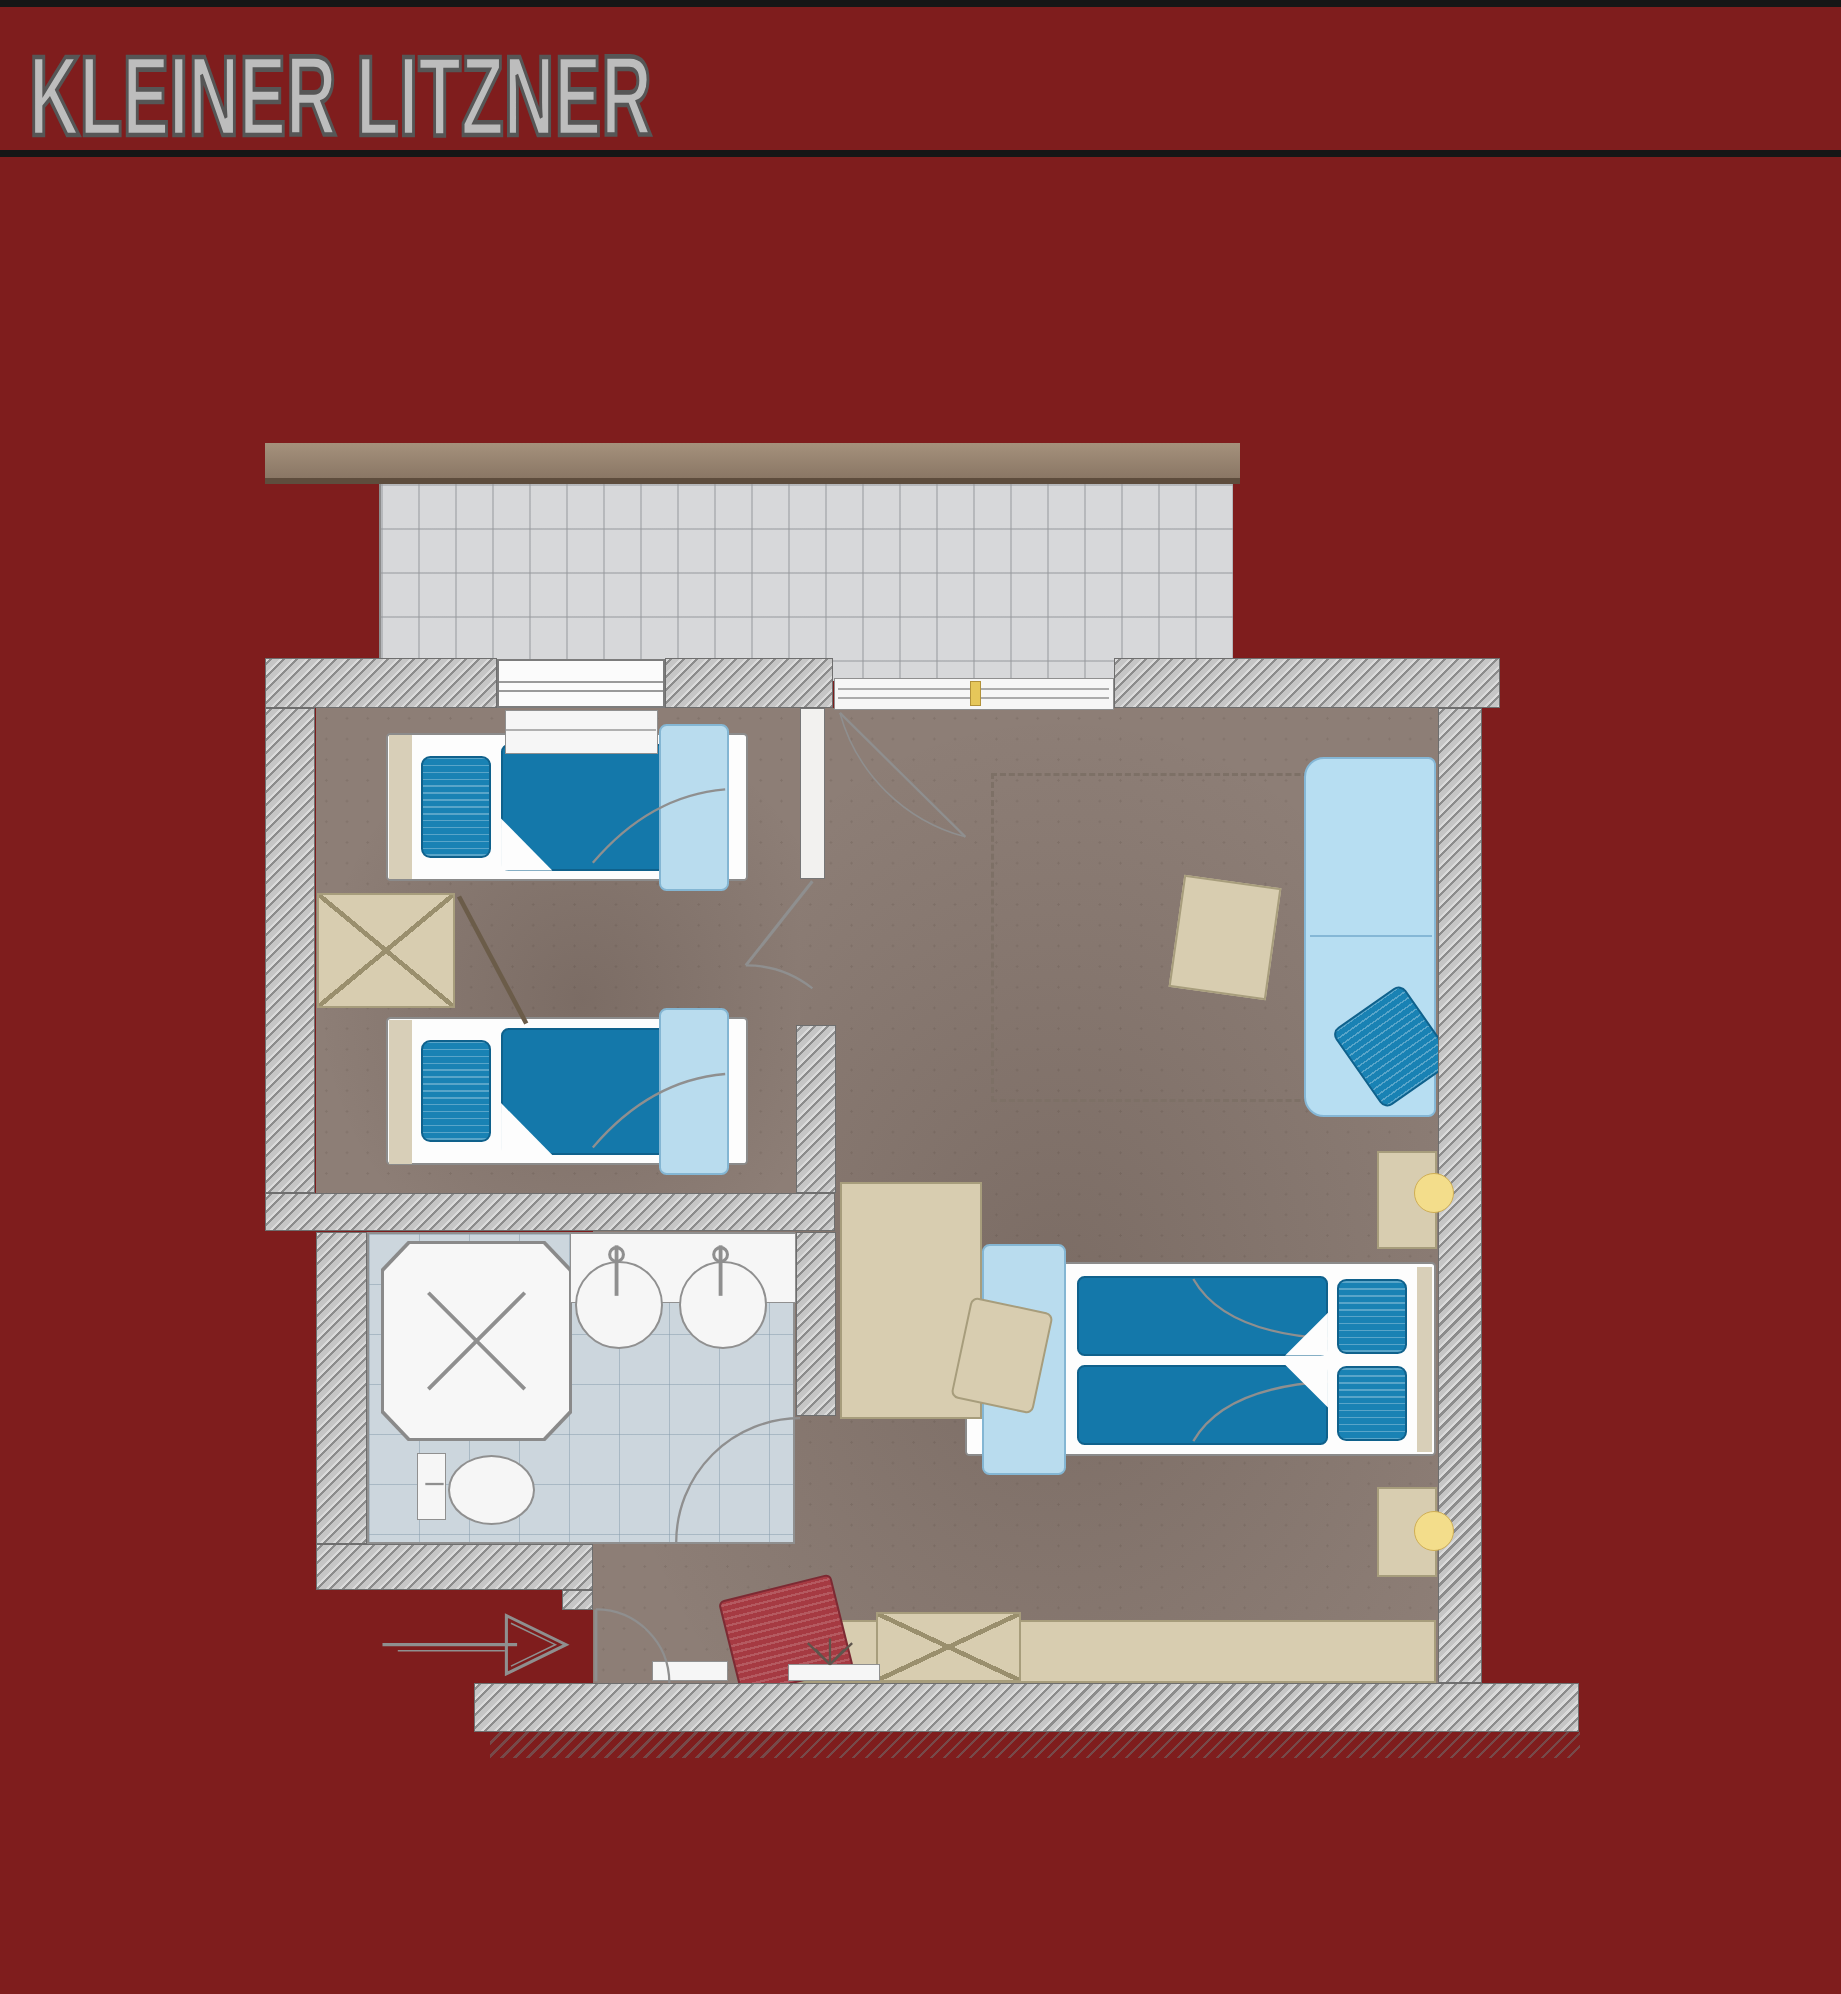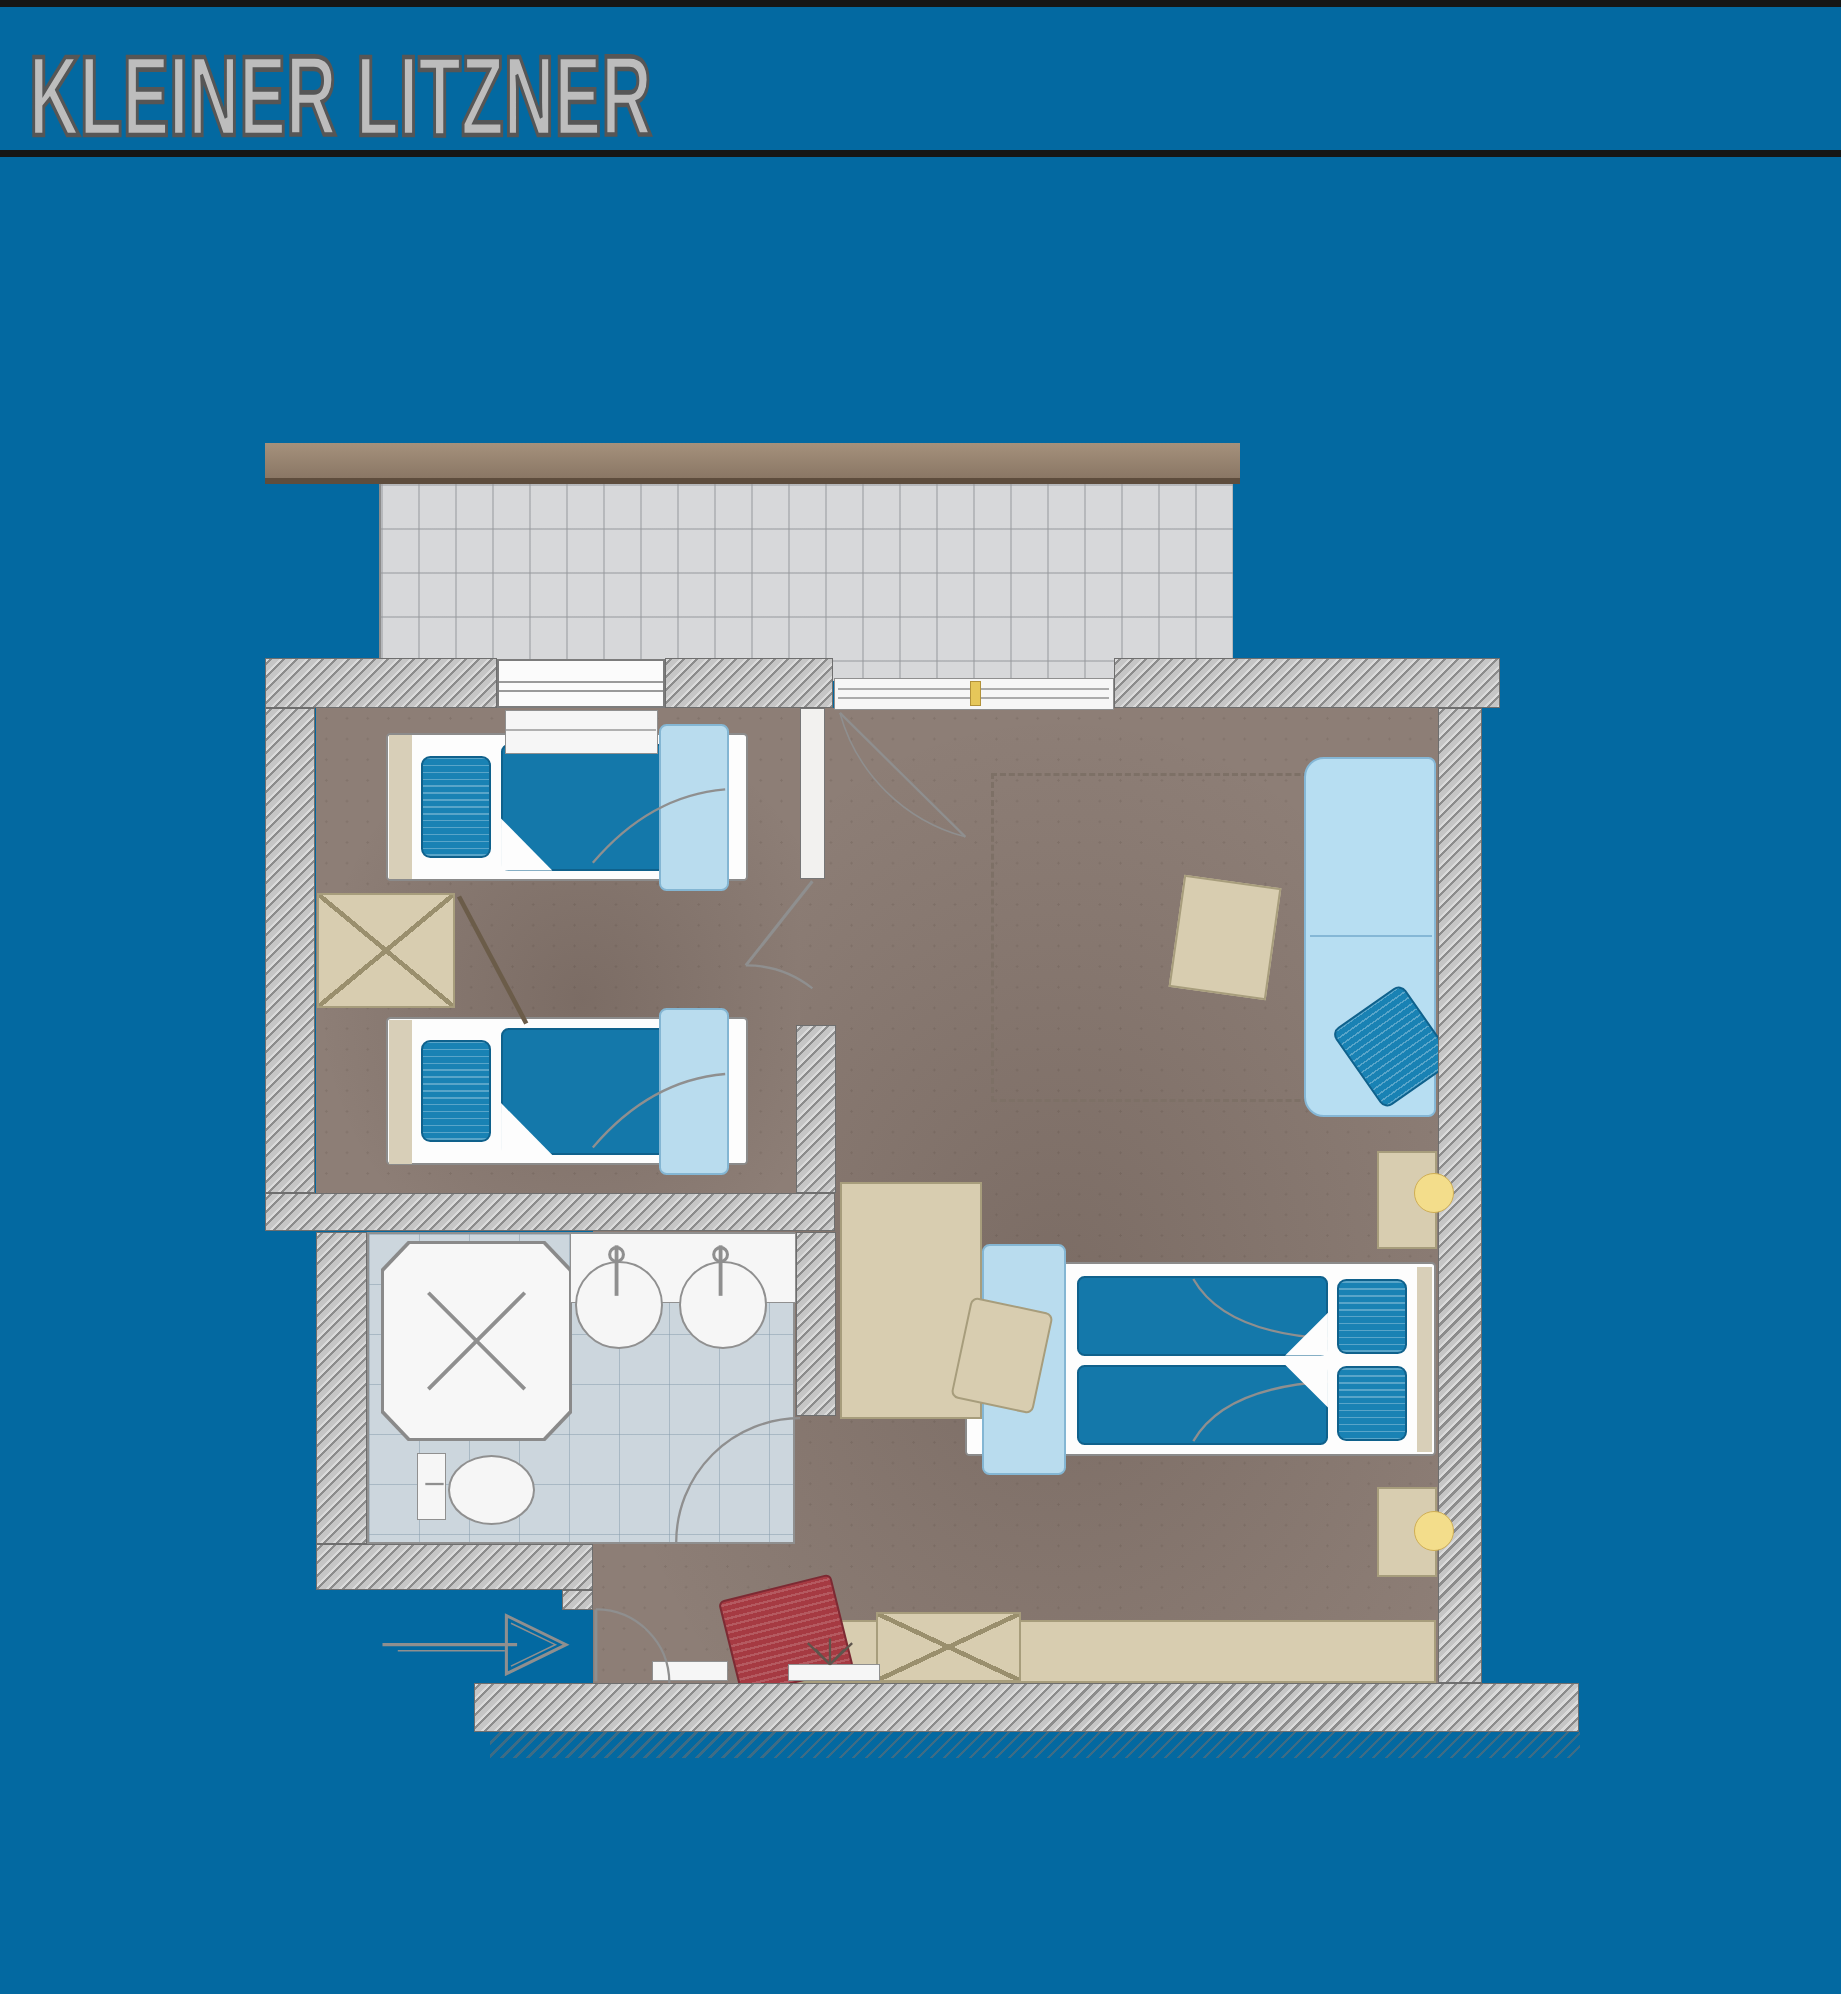--- a/index.html
+++ b/index.html
@@ -1,17 +1,17 @@
 <!DOCTYPE html>
 <html style="font-size:12.2px"><head>
 <meta charset="utf-8">
 <style>
   html,body{margin:0;padding:0;background:#ffffff;}
   body{width:1842px;height:1995px;font-family:"Liberation Sans",sans-serif;}
-  .canvas{position:relative;width:1842px;height:1995px;background:#0369a1;overflow:hidden;}
+  .canvas{position:relative;width:1842px;height:1995px;background:#7f1d1d;overflow:hidden;}
   .abs{position:absolute;box-sizing:border-box;}
 
   
   .hline{position:absolute;left:0;width:1842px;height:6.9px;background:#161616;}
   .title{position:absolute;left:29px;top:31px;font-size:113px;font-weight:bold;
          letter-spacing:0px;color:#bdbdbd;-webkit-text-stroke:4.6px #565656;
          transform:scaleX(.62);transform-origin:left top;white-space:nowrap;}
 
   
   .wall{background-color:#c6c6c6;border:1.5px solid #6e6e6e;

